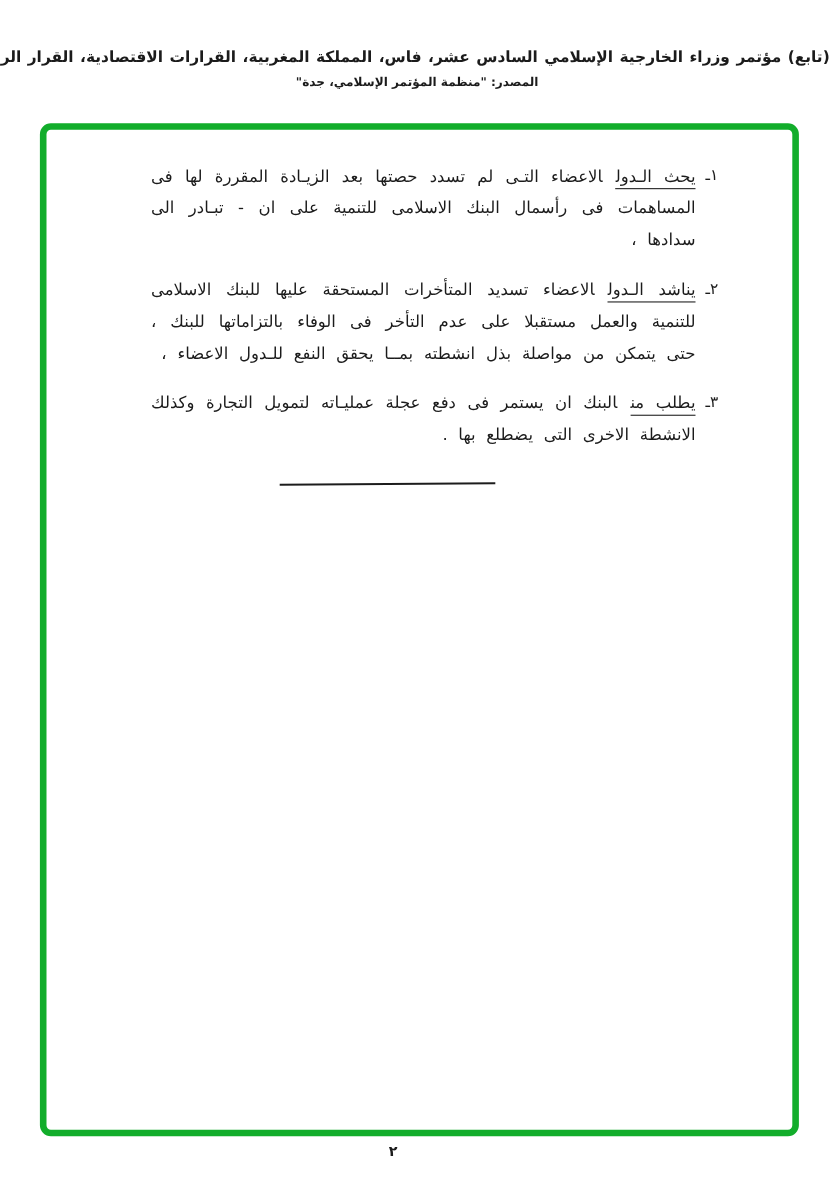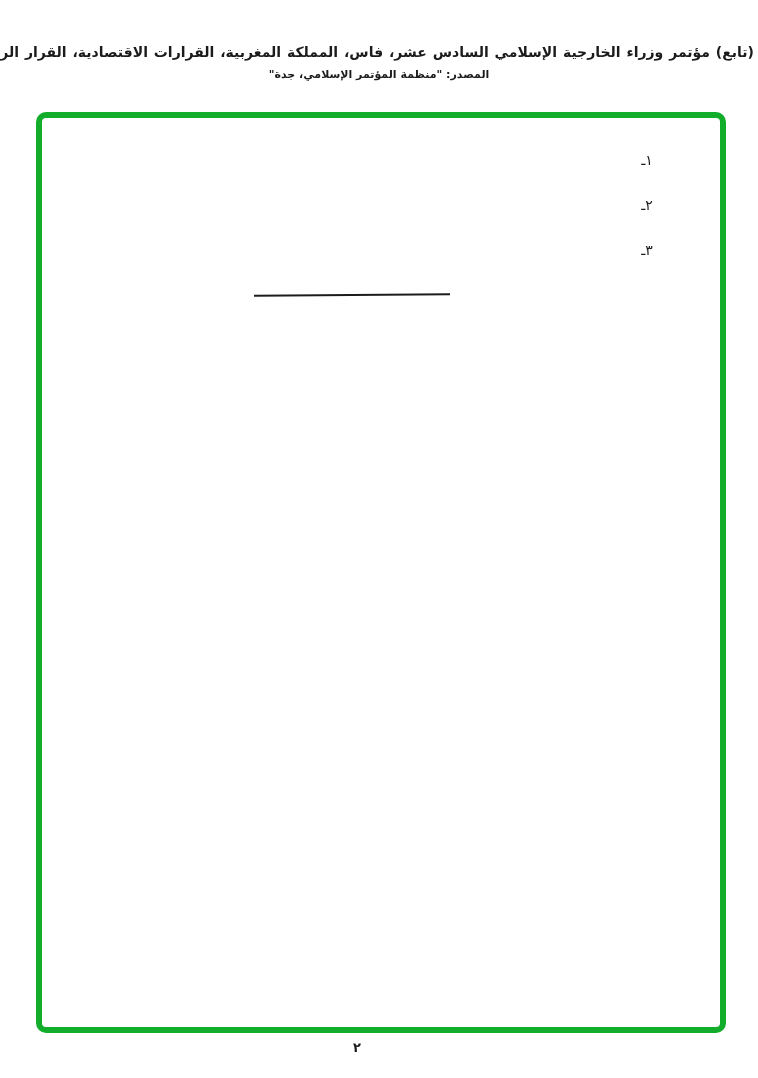--- a/index.html
+++ b/index.html
@@ -107,28 +107,37 @@
 
   <div class="header">
     <div class="header-line1">(تابع) مؤتمر وزراء الخارجية الإسلامي السادس عشر، فاس، المملكة المغربية، القرارات الاقتصادية، القرار الرقم، ١٦/١٨-أق</div>
     <div class="header-line2">المصدر:  "منظمة المؤتمر الإسلامي، جدة"</div>
   </div>
 
   <div class="frame" style="border-color: rgb(18, 173, 43);">
 
     <div class="item">
       <div class="item-number">١ـ</div>
+      <div class="item-text">
+        <span class="item-lead">يحث الـدول</span><span>الاعضاء التـى لم تسدد حصتها بعد الزيـادة المقررة لها فى المساهمات فى رأسمال البنك الاسلامى للتنمية على ان - تبـادر الى سدادها ،</span>
+      </div>
     </div>
 
     <div class="item">
       <div class="item-number">٢ـ</div>
+      <div class="item-text">
+        <span class="item-lead">يناشد الـدول</span><span>الاعضاء تسديد المتأخرات المستحقة عليها للبنك الاسلامى للتنمية والعمل مستقبلا على عدم التأخر فى الوفاء بالتزاماتها للبنك ، حتى يتمكن من مواصلة بذل انشطته بمــا يحقق النفع للـدول الاعضاء ،</span>
+      </div>
     </div>
 
     <div class="item">
       <div class="item-number">٣ـ</div>
+      <div class="item-text">
+        <span class="item-lead">يطلب من</span><span>البنك ان يستمر فى دفع عجلة عمليـاته لتمويل التجارة وكذلك الانشطة الاخرى التى يضطلع بها .</span>
+      </div>
     </div>
 
     <div class="divider-row">
       <div class="divider" style="border-top-color: rgb(28, 28, 28);"></div>
     </div>
 
   </div>
 
   <div class="pagenum">٢</div>
 

